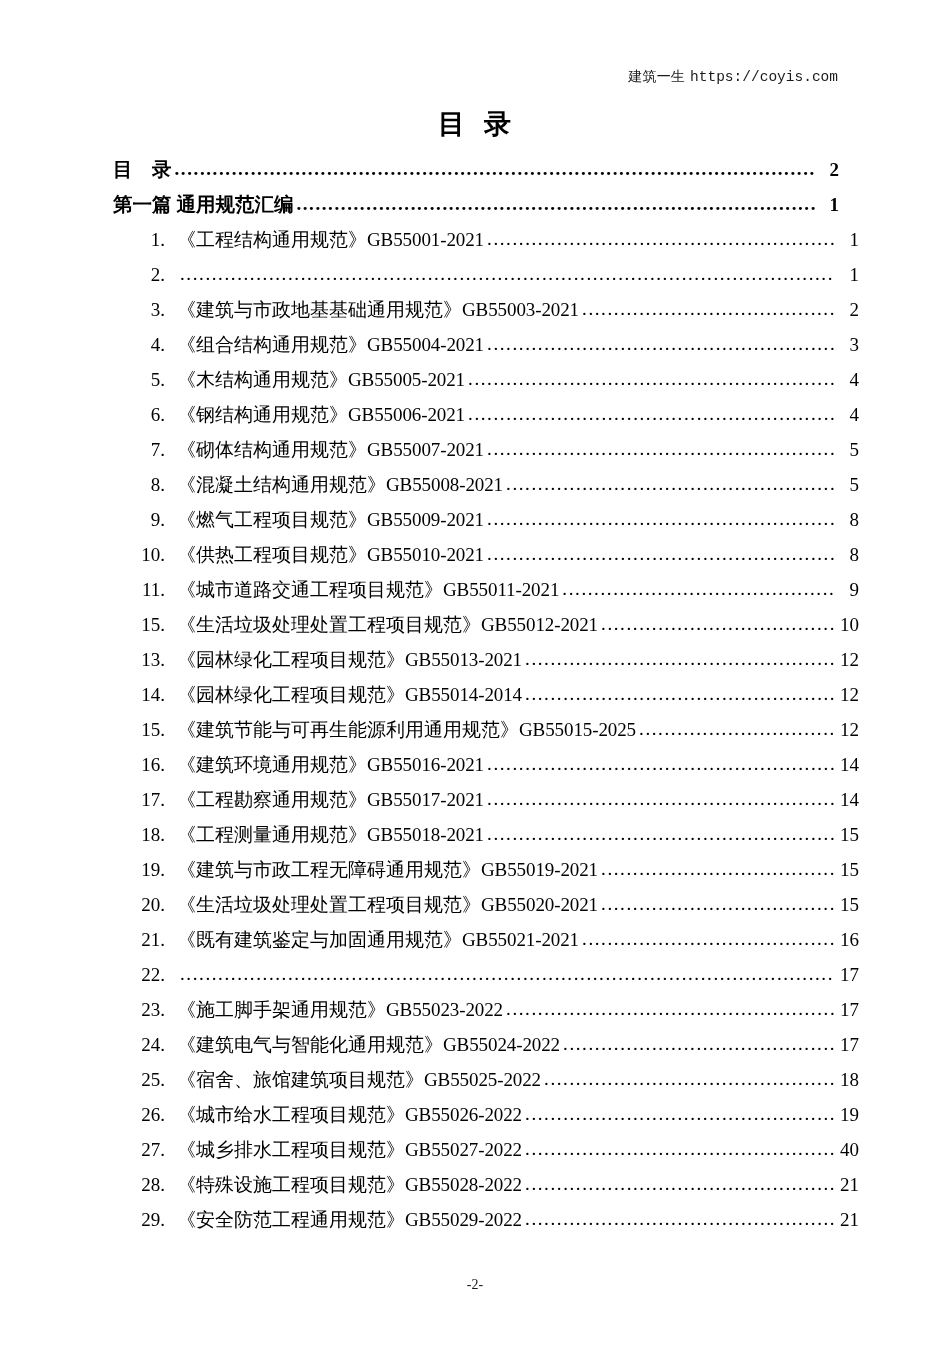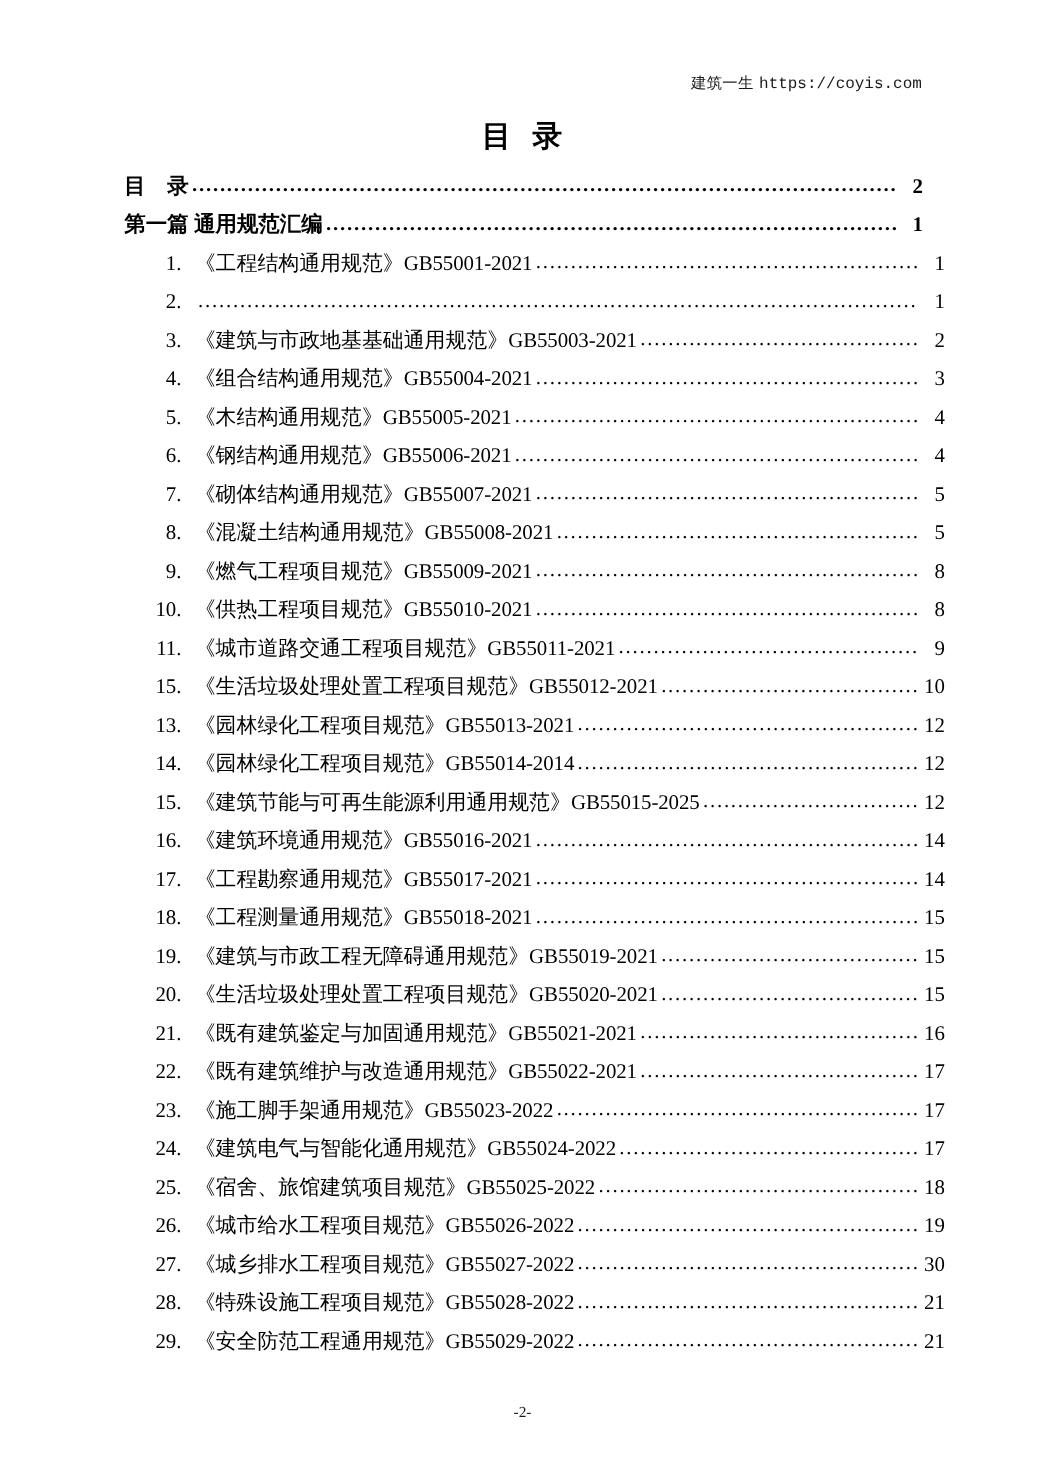--- a/index.html
+++ b/index.html
@@ -284,21 +284,20 @@
         <span class="pageno">15</span>
       </div>
       <div class="toc-row level2">
         <span class="num">21.</span>
         <span class="label"><span class="cjk">《既有建筑鉴定与加固通用规范》</span><span class="code">GB55021-2021</span></span>
         <span class="leader">.......................................................................................................................................................................................................</span>
         <span class="pageno">16</span>
       </div>
       <div class="toc-row level2">
         <span class="num">22.</span>
-        <span class="label"><span class="cjk">《既有建筑维护与改造通用规范》</span><span class="code">GB55022-2021</span></span>
         <span class="leader">.......................................................................................................................................................................................................</span>
         <span class="pageno">17</span>
       </div>
       <div class="toc-row level2">
         <span class="num">23.</span>
         <span class="label"><span class="cjk">《施工脚手架通用规范》</span><span class="code">GB55023-2022</span></span>
         <span class="leader">.......................................................................................................................................................................................................</span>
         <span class="pageno">17</span>
       </div>
       <div class="toc-row level2">
@@ -316,21 +315,21 @@
       <div class="toc-row level2">
         <span class="num">26.</span>
         <span class="label"><span class="cjk">《城市给水工程项目规范》</span><span class="code">GB55026-2022</span></span>
         <span class="leader">.......................................................................................................................................................................................................</span>
         <span class="pageno">19</span>
       </div>
       <div class="toc-row level2">
         <span class="num">27.</span>
         <span class="label"><span class="cjk">《城乡排水工程项目规范》</span><span class="code">GB55027-2022</span></span>
         <span class="leader">.......................................................................................................................................................................................................</span>
-        <span class="pageno">30</span>
+        <span class="pageno">40</span>
       </div>
       <div class="toc-row level2">
         <span class="num">28.</span>
         <span class="label"><span class="cjk">《特殊设施工程项目规范》</span><span class="code">GB55028-2022</span></span>
         <span class="leader">.......................................................................................................................................................................................................</span>
         <span class="pageno">21</span>
       </div>
       <div class="toc-row level2">
         <span class="num">29.</span>
         <span class="label"><span class="cjk">《安全防范工程通用规范》</span><span class="code">GB55029-2022</span></span>

